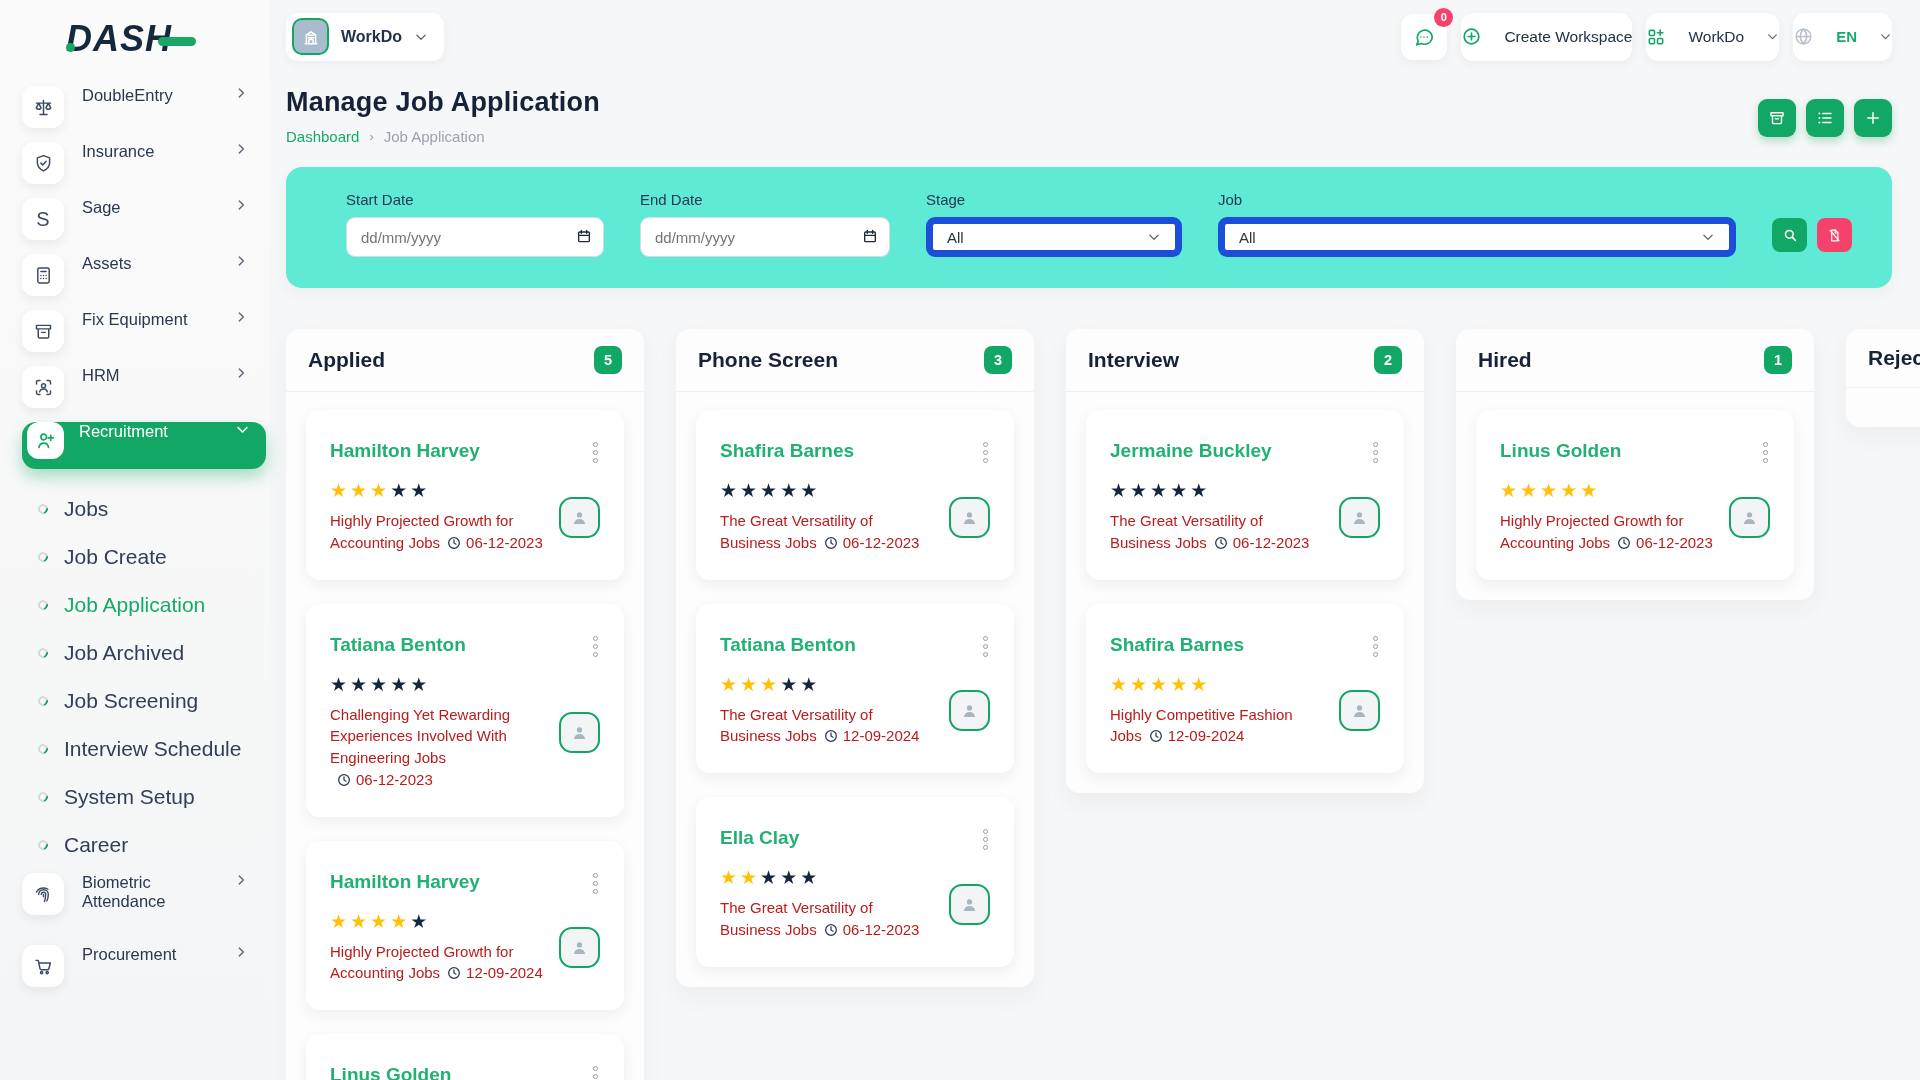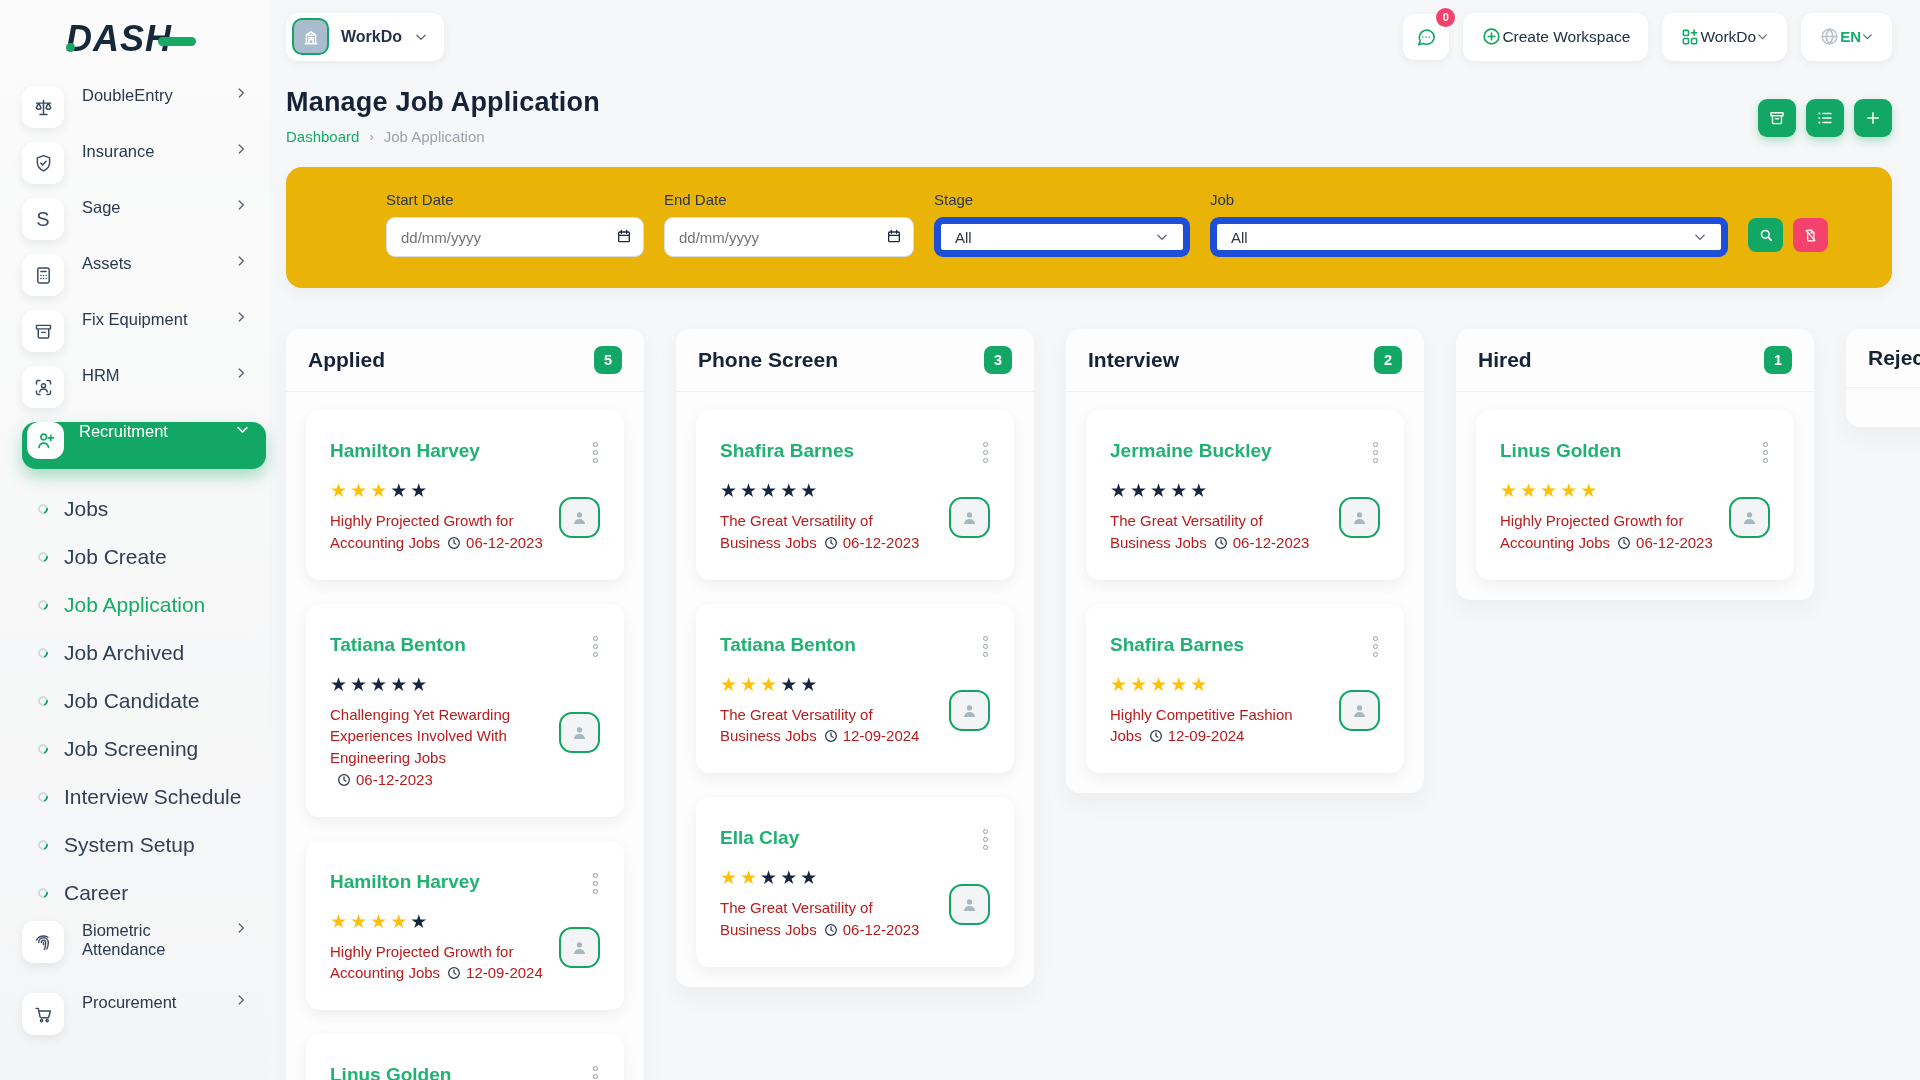--- a/index.html
+++ b/index.html
@@ -29,38 +29,38 @@
   .m-item.two .m-label{font-size:16.5px}
 
   
   .topbar{margin-left:270px;height:73px;display:flex;align-items:center;padding:0 28px 0 16px}
   .ws-pill{display:flex;align-items:center;gap:12px;background:#fff;border-radius:12px;box-shadow:0 3px 10px rgba(30,50,80,.06);padding:6px 16px 6px 6px;height:48px;cursor:pointer}
   .ws-tile{width:37px;height:37px;border-radius:10px;background:#a9bcce;border:2px solid #14a563;display:flex;align-items:center;justify-content:center;color:#fff}
   .ws-label{font-size:16px;font-weight:600;color:#22304a}
   .top-right{margin-left:auto;display:flex;align-items:center;gap:14px}
   .icon-btn{position:relative;width:46px;height:46px;background:#fff;border-radius:12px;box-shadow:0 3px 10px rgba(30,50,80,.06);display:flex;align-items:center;justify-content:center;color:#12a765;cursor:pointer;border:none}
   .badge-dot{position:absolute;top:-6px;right:-6px;min-width:19px;height:19px;border-radius:50%;background:#f5426c;color:#fff;font-size:11px;font-weight:700;display:flex;align-items:center;justify-content:center}
-  .pill{display:flex;align-items:center;gap:0;background:#fff;border-radius:12px;box-shadow:0 3px 10px rgba(30,50,80,.06);height:48px;padding:0 18px;cursor:pointer;border:none;font-size:15.5px;color:#22304a}
+  .pill{display:flex;align-items:center;gap:22px;background:#fff;border-radius:12px;box-shadow:0 3px 10px rgba(30,50,80,.06);height:48px;padding:0 0;cursor:pointer;border:none;font-size:15.5px;color:#22304a}
   .pill .grn{color:#12a765}
   .pill .glb{color:#b9c1cb}
   .lang{color:#16ab69;font-weight:700;font-size:15px}
 
   
   .main{margin-left:270px;padding:14px 28px 0 16px}
   .page-head{display:flex;align-items:center;justify-content:space-between}
   h1{font-size:27px;font-weight:700;color:#152238;letter-spacing:.2px}
   .crumbs{display:flex;align-items:center;gap:10px;margin-top:10px;font-size:15px}
   .crumb-link{color:#16ab69;cursor:pointer}
   .crumb-sep{color:#9aa3ad;font-size:13px}
   .crumb-cur{color:#9aa3ad}
   .head-actions{display:flex;gap:10px;margin-top:4px}
   .hbtn{width:38px;height:38px;border:none;border-radius:9px;background:#12a765;color:#fdfdee;display:flex;align-items:center;justify-content:center;cursor:pointer;box-shadow:0 4px 9px rgba(18,167,101,.3)}
 
   
-  .filter-card{margin-top:22px;background:#eab308;border-radius:16px;box-shadow:0 6px 16px rgba(40,50,70,.05);height:121px;display:flex;align-items:flex-start;gap:20px;padding:24px 24px 0 100px}
+  .filter-card{margin-top:22px;background:#5eead4;border-radius:16px;box-shadow:0 6px 16px rgba(40,50,70,.05);height:121px;display:flex;align-items:flex-start;gap:36px;padding:24px 24px 0 60px}
   .f-field{display:flex;flex-direction:column}
   .f-label{font-size:15px;color:#2a3850;margin-bottom:9px}
   .f-input{position:relative}
   .f-input input{width:100%;height:40px;border:1px solid #d7dce2;border-radius:9px;padding:0 38px 0 14px;font-size:15px;color:#2b3441;font-family:inherit;background:#fff;outline:none}
   .f-input .cal{position:absolute;right:12px;top:11px;color:#1c2a3f}
   .sel{height:40px;border:7px solid #1d4ed8;border-radius:9px;display:flex;align-items:center;justify-content:space-between;padding:0 14px;font-size:15px;color:#2b3441;cursor:pointer;background:#fff}
   .w-start{width:258px}.w-end{width:250px}.w-stage{width:256px}.w-job{width:518px}
   .f-btns{display:flex;gap:10px;margin-top:27px}
   .sq-btn{width:35px;height:34px;border:none;border-radius:8px;display:flex;align-items:center;justify-content:center;color:#fff;cursor:pointer}
   .sq-btn.green{background:#12a765}
@@ -207,24 +207,20 @@
       <li class="active">
           <span class="bullet"></span>
           <span class="s-label">Job Application</span>
         </li>
       <li>
           <span class="bullet"></span>
           <span class="s-label">Job Archived</span>
         </li>
       <li>
           <span class="bullet"></span>
-          <span class="s-label">Job Candidate</span>
-        </li>
-      <li>
-          <span class="bullet"></span>
           <span class="s-label">Job Screening</span>
         </li>
       <li>
           <span class="bullet"></span>
           <span class="s-label">Interview Schedule</span>
         </li>
       <li>
           <span class="bullet"></span>
           <span class="s-label">System Setup</span>
         </li>

